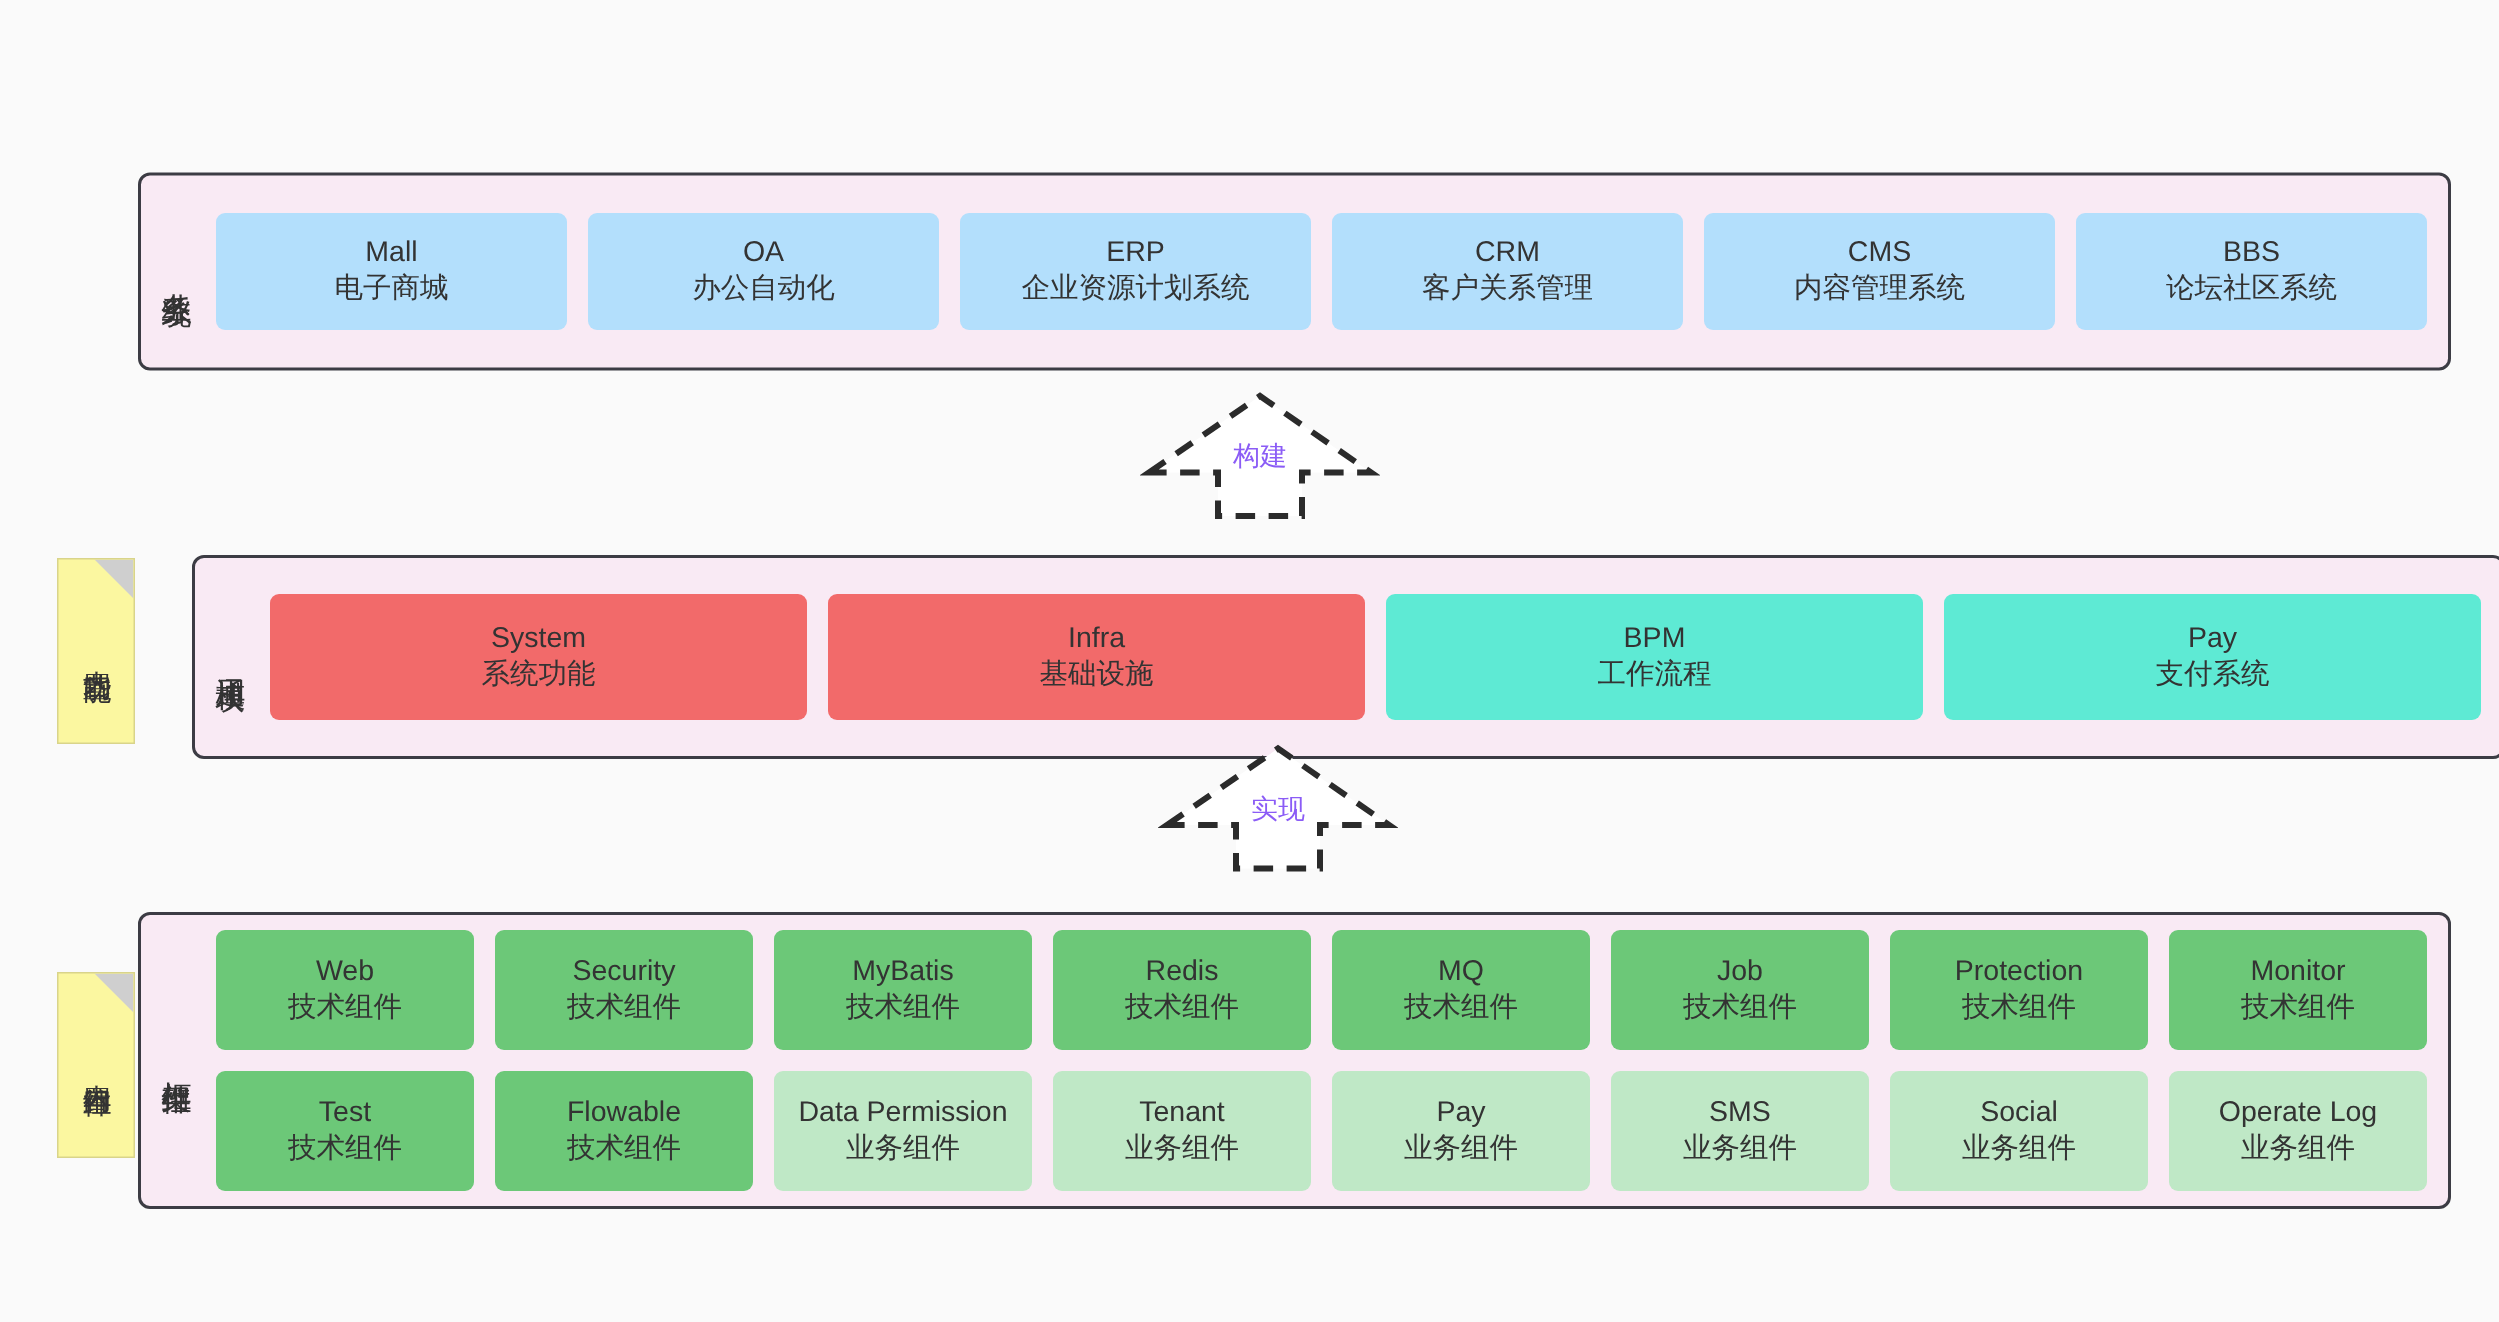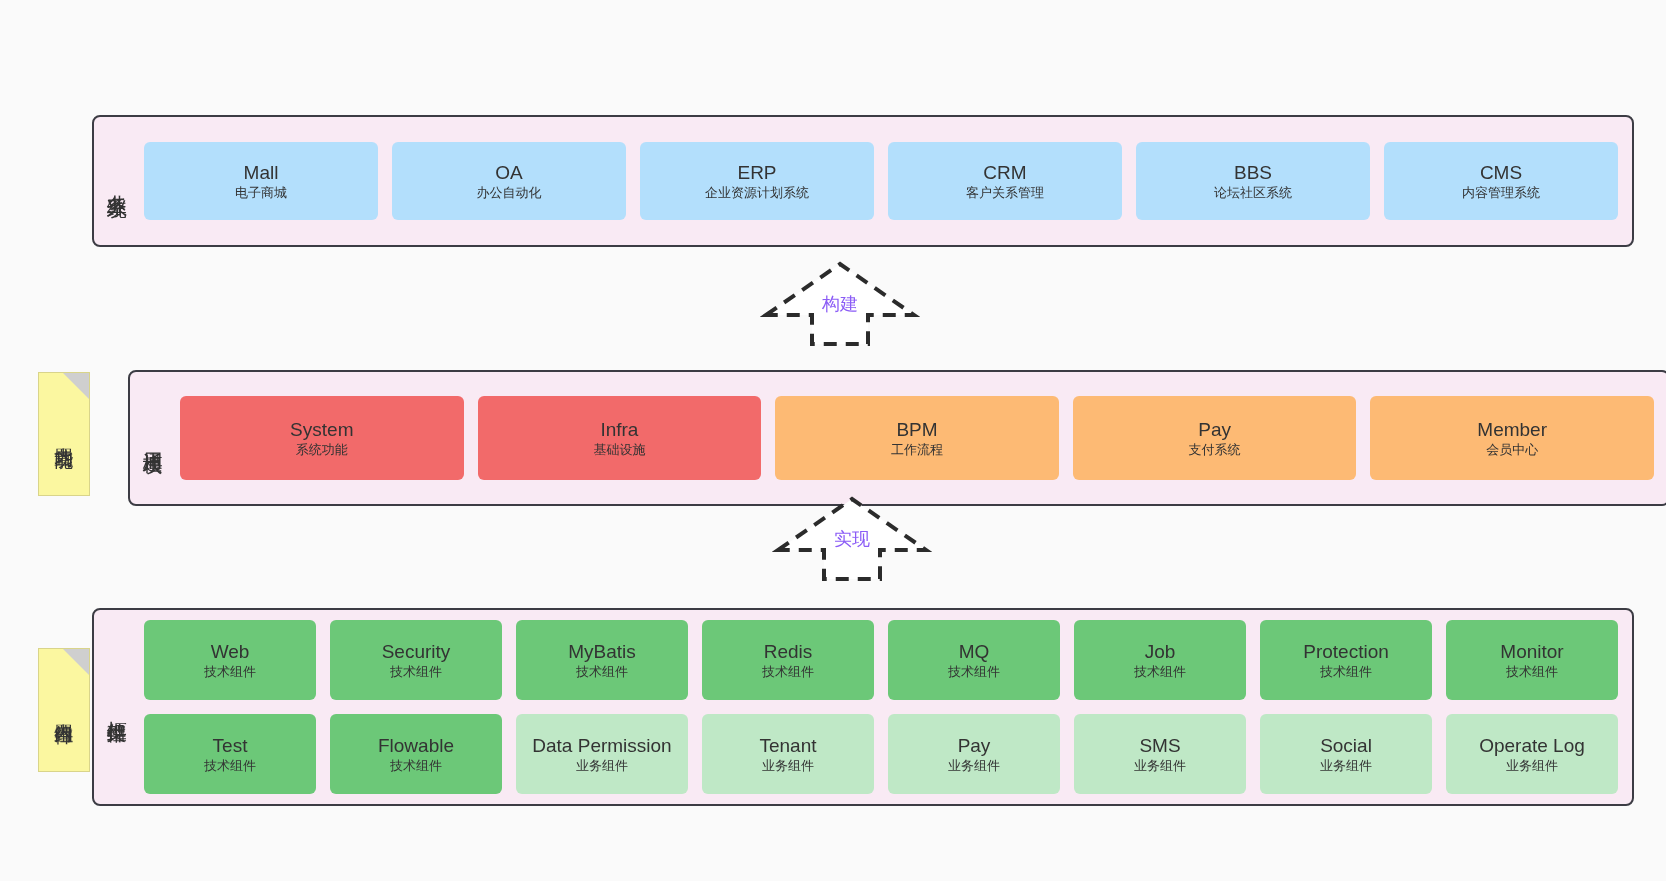--- a/index.html
+++ b/index.html
@@ -75,34 +75,34 @@
     align-items: center;
     justify-content: center;
     text-align: center;
     font-size: 19px;
     line-height: 1.26;
     color: #333;
     padding: 6px 4px;
     user-select: none;
   }
   .card .sub {
-    font-size: 13px;
+    font-size: 19px;
   }
 
   
   .layer-1 .card {
     background: #b3dffc;
     height: 78px;
   }
   
   .layer-2 .card {
     height: 84px;
   }
   .c-red   { background: #f26a6a; }
-  .c-pink  { background: #fdba74; }
+  .c-pink  { background: #5eead4; }
   
   .layer-3 .card {
     height: 80px;
   }
   .c-green { background: #6cc878; }
   .c-lgreen{ background: #bfe8c6; }
 
   
   .sticky {
     position: absolute;
@@ -164,26 +164,26 @@
       </div>
       <div class="card">
         <span>ERP</span>
         <span class="sub">企业资源计划系统</span>
       </div>
       <div class="card">
         <span>CRM</span>
         <span class="sub">客户关系管理</span>
       </div>
       <div class="card">
+        <span>CMS</span>
+        <span class="sub">内容管理系统</span>
+      </div>
+      <div class="card">
         <span>BBS</span>
         <span class="sub">论坛社区系统</span>
-      </div>
-      <div class="card">
-        <span>CMS</span>
-        <span class="sub">内容管理系统</span>
       </div>
     </div>
   </div>
 
   <div class="connector" style="left:760px; top:258px; width:160px; height:90px;">
     <svg width="160" height="90" viewBox="0 0 160 90">
       <path d="M 6 57 L 80 6 L 154 57 L 108 57 L 108 86 L 52 86 L 52 57 Z" fill="#ffffff" stroke="#2b2b2b" stroke-width="4" stroke-dasharray="13,9" stroke-linejoin="miter"></path>
     </svg>
     <div class="conn-label" style="top:34px;">构建</div>
   </div>
@@ -200,24 +200,20 @@
         <span class="sub">基础设施</span>
       </div>
       <div class="card c-pink">
         <span>BPM</span>
         <span class="sub">工作流程</span>
       </div>
       <div class="card c-pink">
         <span>Pay</span>
         <span class="sub">支付系统</span>
       </div>
-      <div class="card c-pink">
-        <span>Member</span>
-        <span class="sub">会员中心</span>
-      </div>
     </div>
   </div>
 
   <div class="sticky" style="left:38px; top:372px; width:52px; height:124px;">
     <span class="fold"></span>
     <span>内置功能</span>
   </div>
 
   <div class="connector" style="left:772px; top:493px; width:160px; height:90px;">
     <svg width="160" height="90" viewBox="0 0 160 90">

